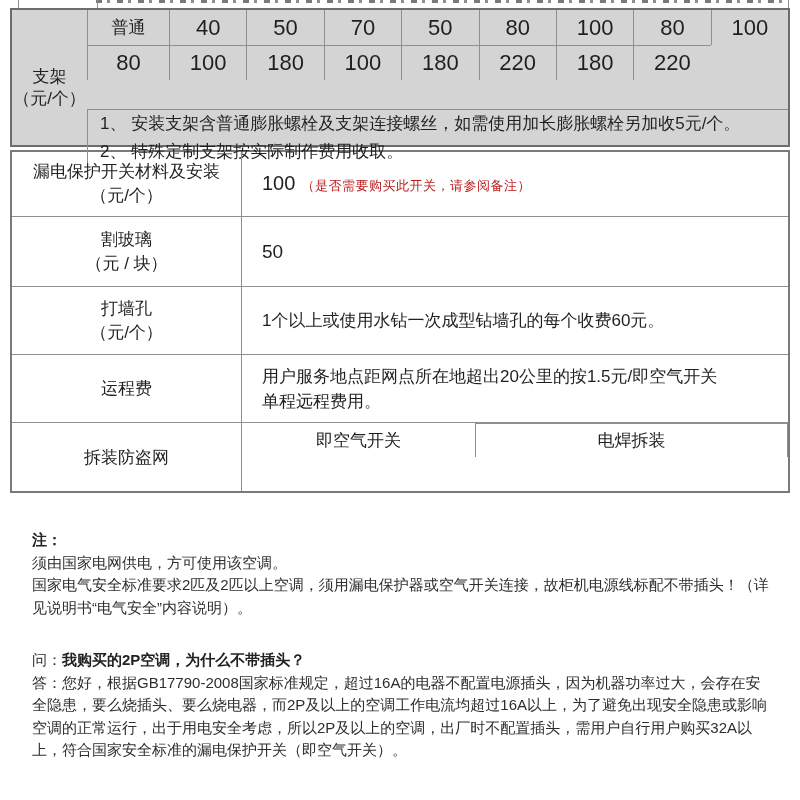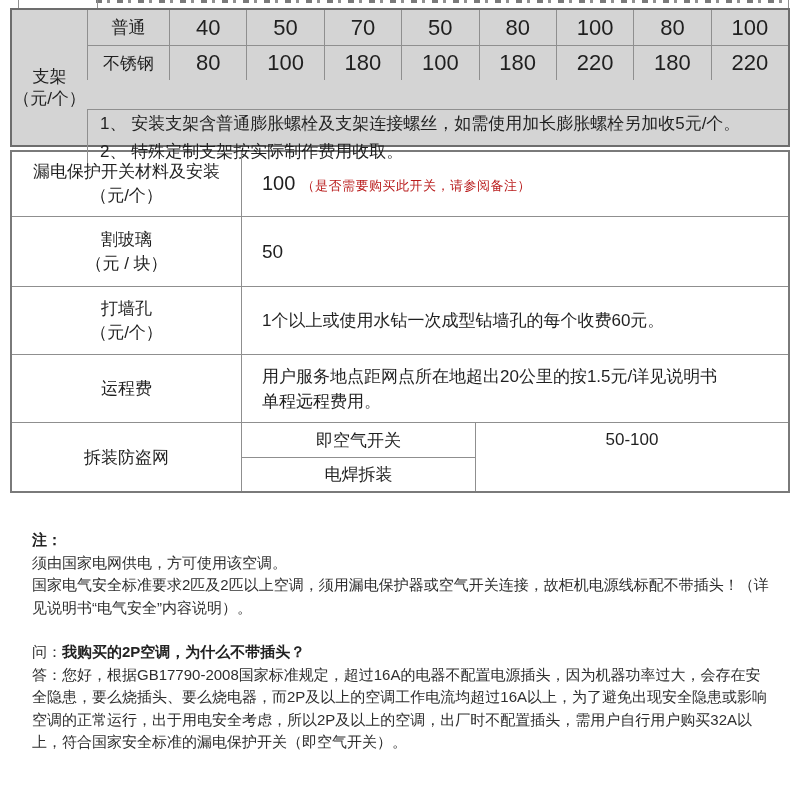--- a/index.html
+++ b/index.html
@@ -73,21 +73,21 @@
     display: flex; align-items: center; justify-content: center;
     border-right: 1px solid #8f8f8f;
   }
   .t2 .subgrid .subcell { display: flex; align-items: center; justify-content: center; }
   .t2 .subgrid .c2 { border-right: 1px solid #8f8f8f; }
   .t2 .subgrid .r2 { border-top: 1px solid #8f8f8f; text-align: center; }
 
   
   .remarks { margin: 36px 30px 0 32px; font-size: 15px; line-height: 22.5px; color: #2e2e2e; }
   .remarks .title { font-weight: bold; color: #222; }
-  .remarks .qline { margin-top: 22px; }
+  .remarks .qline { margin-top: 30px; }
   .remarks .qtext { font-weight: bold; color: #222; }
 </style>
 </head>
 <body>
 
 <div class="page">
 
   <div class="sliver">
     <div class="dashes"></div>
     <div class="vline" style="left:8px"></div>
@@ -104,21 +104,20 @@
     <div class="cell bl">普通</div>
     <div class="cell bl num">40</div>
     <div class="cell bl num">50</div>
     <div class="cell bl num">70</div>
     <div class="cell bl num">50</div>
     <div class="cell bl num">80</div>
     <div class="cell bl num">100</div>
     <div class="cell bl num">80</div>
     <div class="cell bl num">100</div>
 
-    <div class="cell bl bt">不锈钢</div>
     <div class="cell bl bt num">80</div>
     <div class="cell bl bt num">100</div>
     <div class="cell bl bt num">180</div>
     <div class="cell bl bt num">100</div>
     <div class="cell bl bt num">180</div>
     <div class="cell bl bt num">220</div>
     <div class="cell bl bt num">180</div>
     <div class="cell bl bt num">220</div>
 
     <div class="notes bl bt">
@@ -160,29 +159,28 @@
       <div class="value">
         <span>1个以上或使用水钻一次成型钻墙孔的每个收费60元。</span>
       </div>
     </div>
 
     <div class="row" style="height:68px">
       <div class="label">
         <span>运程费</span>
       </div>
       <div class="value">
-        <span>用户服务地点距网点所在地超出20公里的按1.5元/详见说明书</span>
+        <span>用户服务地点距网点所在地超出20公里的按1.5元/即空气开关</span>
         <span>单程远程费用。</span>
       </div>
     </div>
 
     <div class="subgrid">
       <div class="netlabel">拆装防盗网</div>
       <div class="subcell c2">即空气开关</div>
-      <div class="subcell">50-100</div>
       <div class="subcell c2 r2">电焊拆装</div>
     </div>
 
   </div>
 
   <div class="remarks">
     <div class="title">注：</div>
     <div>须由国家电网供电，方可使用该空调。</div>
     <div>国家电气安全标准要求2匹及2匹以上空调，须用漏电保护器或空气开关连接，故柜机电源线标配不带插头！（详见说明书“电气安全”内容说明）。</div>
 

